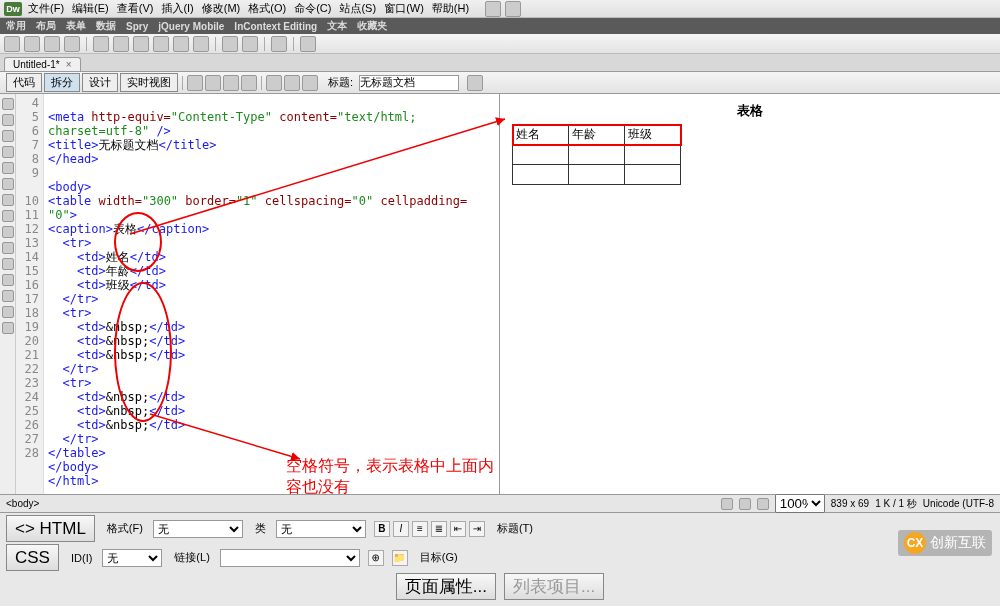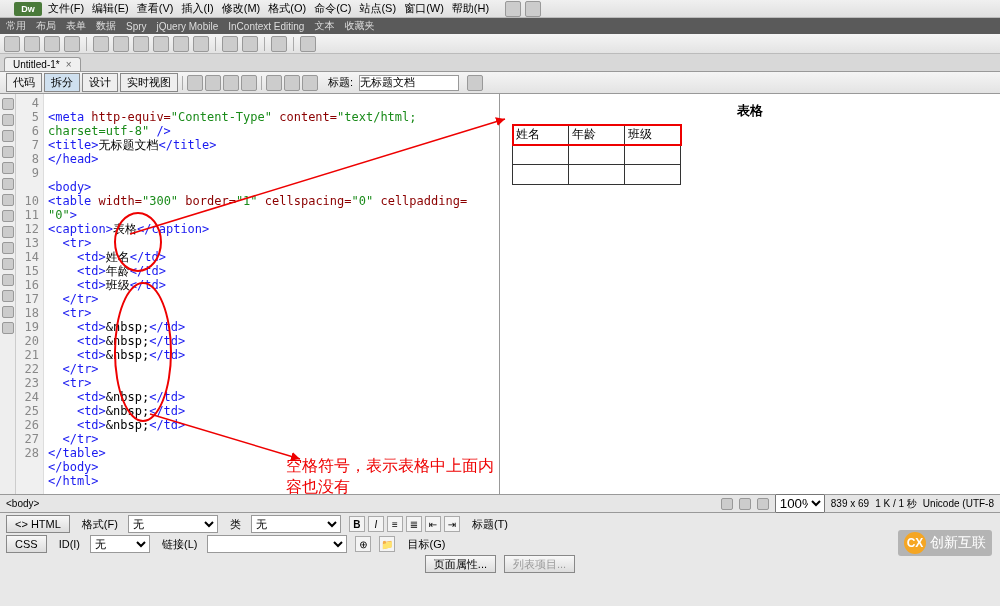--- a/index.html
+++ b/index.html
@@ -1,20 +1,20 @@
 <!DOCTYPE html>
 <html><head>
 <meta charset="utf-8">
 <style>
 * { box-sizing: border-box; margin: 0; padding: 0; }
 body { font-family: "Microsoft YaHei", SimSun, Arial, sans-serif; font-size: 11px; background: #e8e8e8; width: 1000px; height: 606px; overflow: hidden; position: relative; }
 .menubar { background: linear-gradient(#f0f0f0,#e0e0e0); height: 18px; display: flex; align-items: center; padding: 0 4px; border-bottom: 1px solid #bbb; font-size: 11px; }
-.menubar .logo { width: 28px; height: 14px; background: #4a7a3a; color: #fff; font-size: 9px; font-weight: bold; display: flex; align-items: center; justify-content: center; margin-right: 6px; border-radius: 2px; margin-left: 10px; }
+.menubar .logo { width: 18px; height: 14px; background: #4a7a3a; color: #fff; font-size: 9px; font-weight: bold; display: flex; align-items: center; justify-content: center; margin-right: 6px; border-radius: 2px; }
 .menubar span.menu { margin-right: 8px; cursor: pointer; }
-.catbar { background: #5a5a5a; color: #ddd; height: 16px; display: flex; align-items: center; padding: 0 6px; font-size: 10px; }
+.catbar { background: #5a5a5a; color: #ddd; height: 16px; display: flex; align-items: center; padding: 0 6px; font-size: 10px; font-weight: bold; }
 .catbar span { margin-right: 10px; cursor: pointer; }
 .toolbar1 { background: linear-gradient(#f5f5f5,#e3e3e3); height: 20px; border-bottom: 1px solid #bbb; display: flex; align-items: center; padding: 0 4px; gap: 4px; }
 .tb-icon { width: 16px; height: 16px; background: #ccc; border: 1px solid #999; border-radius: 2px; cursor: pointer; display:inline-block; }
 .tb-sep { width: 1px; height: 14px; background: #aaa; margin: 0 2px; }
 .tabbar { background: #d8d8d8; height: 18px; display: flex; align-items: flex-end; padding: 0 4px; border-bottom: 1px solid #999; }
 .tab { background: #f0f0f0; border: 1px solid #999; border-bottom: none; padding: 1px 8px; font-size: 10px; border-radius: 3px 3px 0 0; margin-right: 2px; display: flex; align-items: center; }
 .tab .close { margin-left: 6px; color: #666; cursor: pointer; font-size: 10px; }
 .viewbar { background: linear-gradient(#f5f5f5,#e3e3e3); height: 22px; border-bottom: 1px solid #999; display: flex; align-items: center; padding: 0 6px; gap: 2px; font-size: 11px; }
 .viewbtn { background: #eee; border: 1px solid #888; padding: 1px 6px; cursor: pointer; font-size: 11px; }
 .viewbtn.active { background: #cfe0ef; }
@@ -39,21 +39,21 @@
 .tagpath { background: #e6e6e6; border-top: 1px solid #999; height: 18px; display: flex; align-items: center; justify-content: space-between; padding: 0 6px; font-size: 10px; }
 .tagpath .right { display: flex; align-items: center; gap: 6px; }
 .zoom { width: 50px; }
 .prop-panel { background: #e8e8e8; border-top: 1px solid #999; height: 74px; padding: 2px 6px; font-size: 11px; }
 .prop-header { background: #d0d0d0; padding: 1px 4px; font-size: 10px; border: 1px solid #aaa; margin-bottom: 2px; }
 .prop-rows { display: flex; gap: 8px; align-items: center; flex-wrap: wrap; }
 .prop-rows label { margin-left: 4px; margin-right: 2px; }
 .prop-rows select, .prop-rows input { height: 18px; font-size: 11px; border: 1px solid #999; background: #fff; }
 .prop-rows select { width: 90px; }
 .prop-rows .small { width: 60px; }
-.prop-btn { height: 18px; padding: 0 8px; font-size: 11px; border: 1px solid #888; background: linear-gradient(#f8f8f8,#ddd); cursor: pointer; }
+.prop-btn { height: 27px; padding: 0 8px; font-size: 17px; border: 1px solid #888; background: linear-gradient(#f8f8f8,#ddd); cursor: pointer; }
 .format-icons { display: flex; gap: 3px; }
 .fi { width: 16px; height: 16px; border: 1px solid #aaa; background: #f4f4f4; display: flex; align-items: center; justify-content: center; font-size: 10px; cursor: pointer; }
 .page-btns { display:flex; justify-content:center; gap:8px; padding:2px 0; background:#e8e8e8; }
 .annot { position: absolute; color: #e00; font-size: 16px; }
 .watermark { position: absolute; right: 8px; bottom: 50px; display: flex; align-items: center; gap: 4px; color: #fff; font-size: 14px; background: rgba(60,60,60,0.3); padding: 2px 6px; border-radius: 3px; }
 .watermark .wm-logo { width: 22px; height: 22px; background: #f5a623; border-radius: 50%; display: flex; align-items: center; justify-content: center; font-weight: bold; color: #fff; font-size: 12px; }
 svg.arrow { position: absolute; pointer-events: none; }
 .ellipse { position: absolute; border: 2px solid #e00; border-radius: 50%; pointer-events: none; }
 </style>
 </head>

